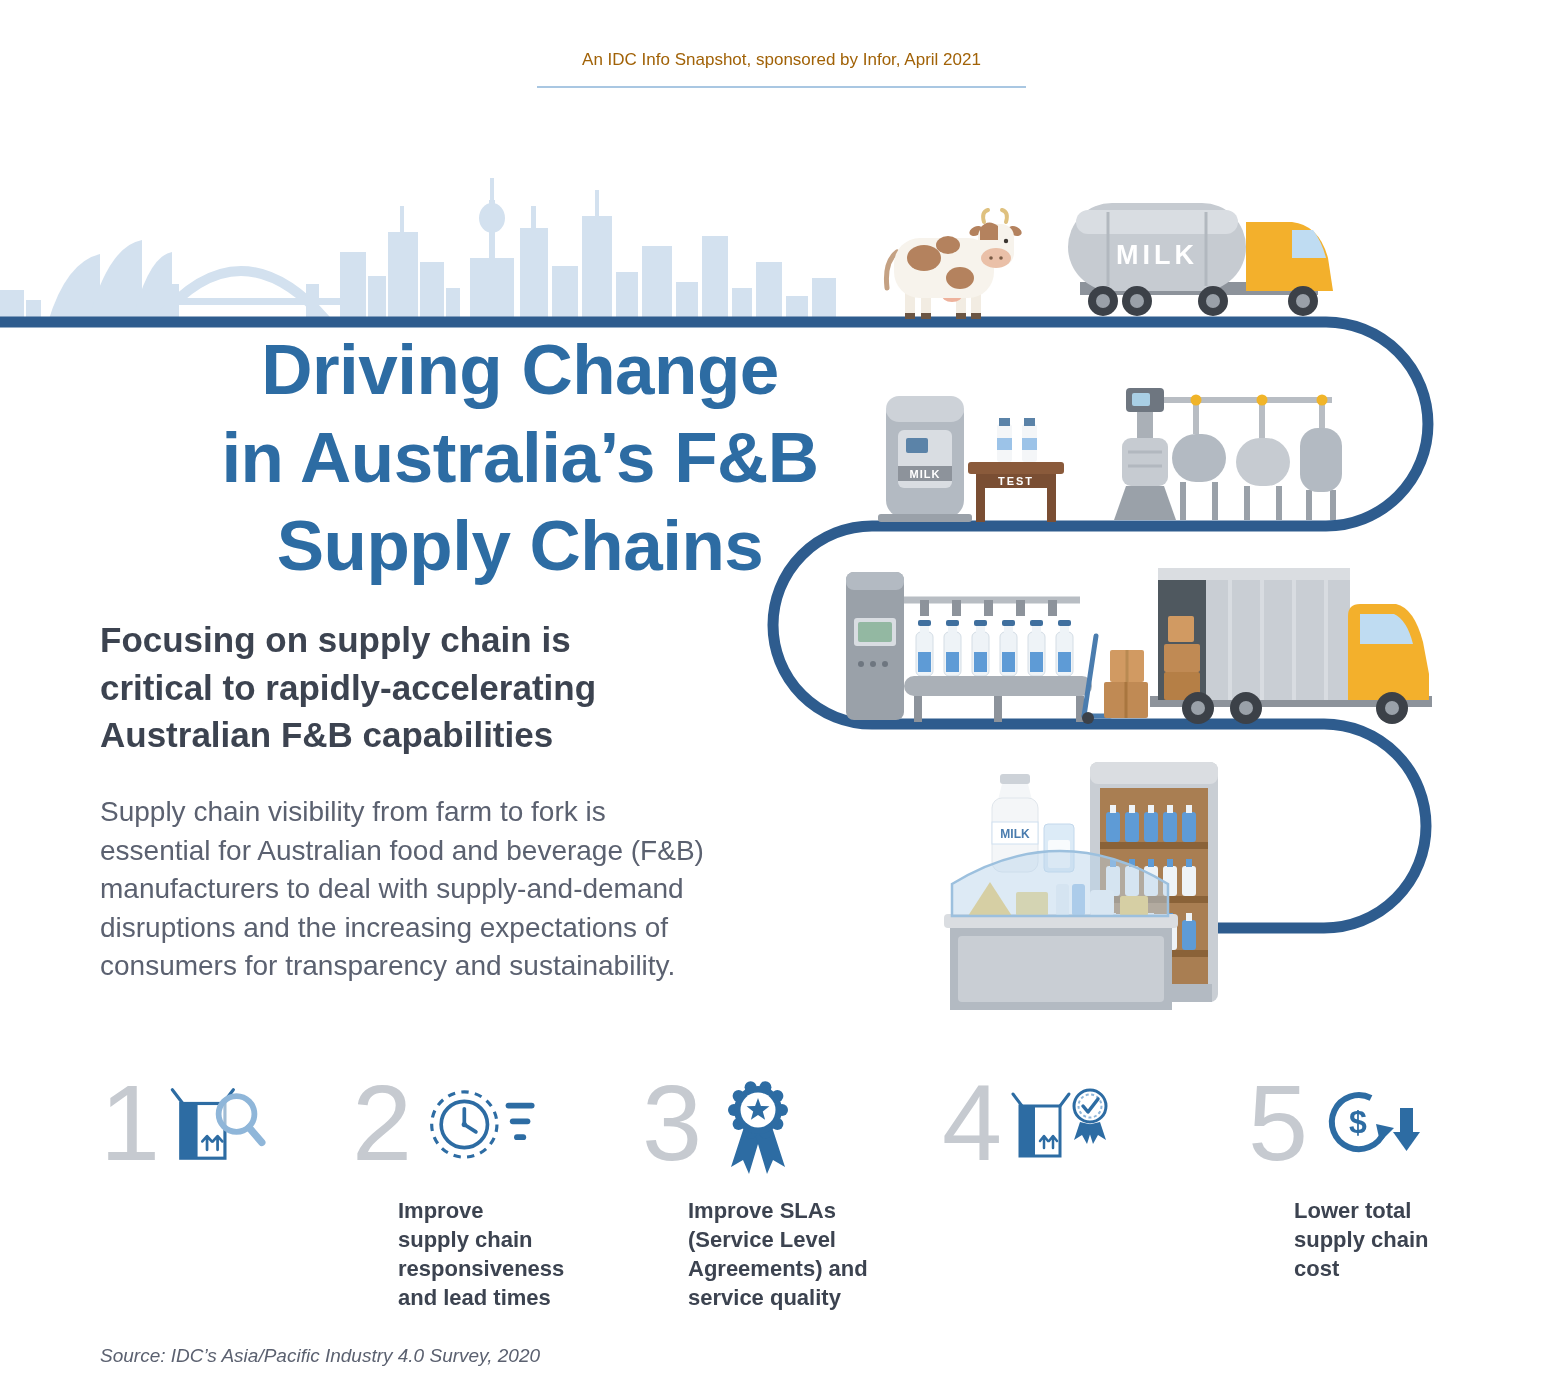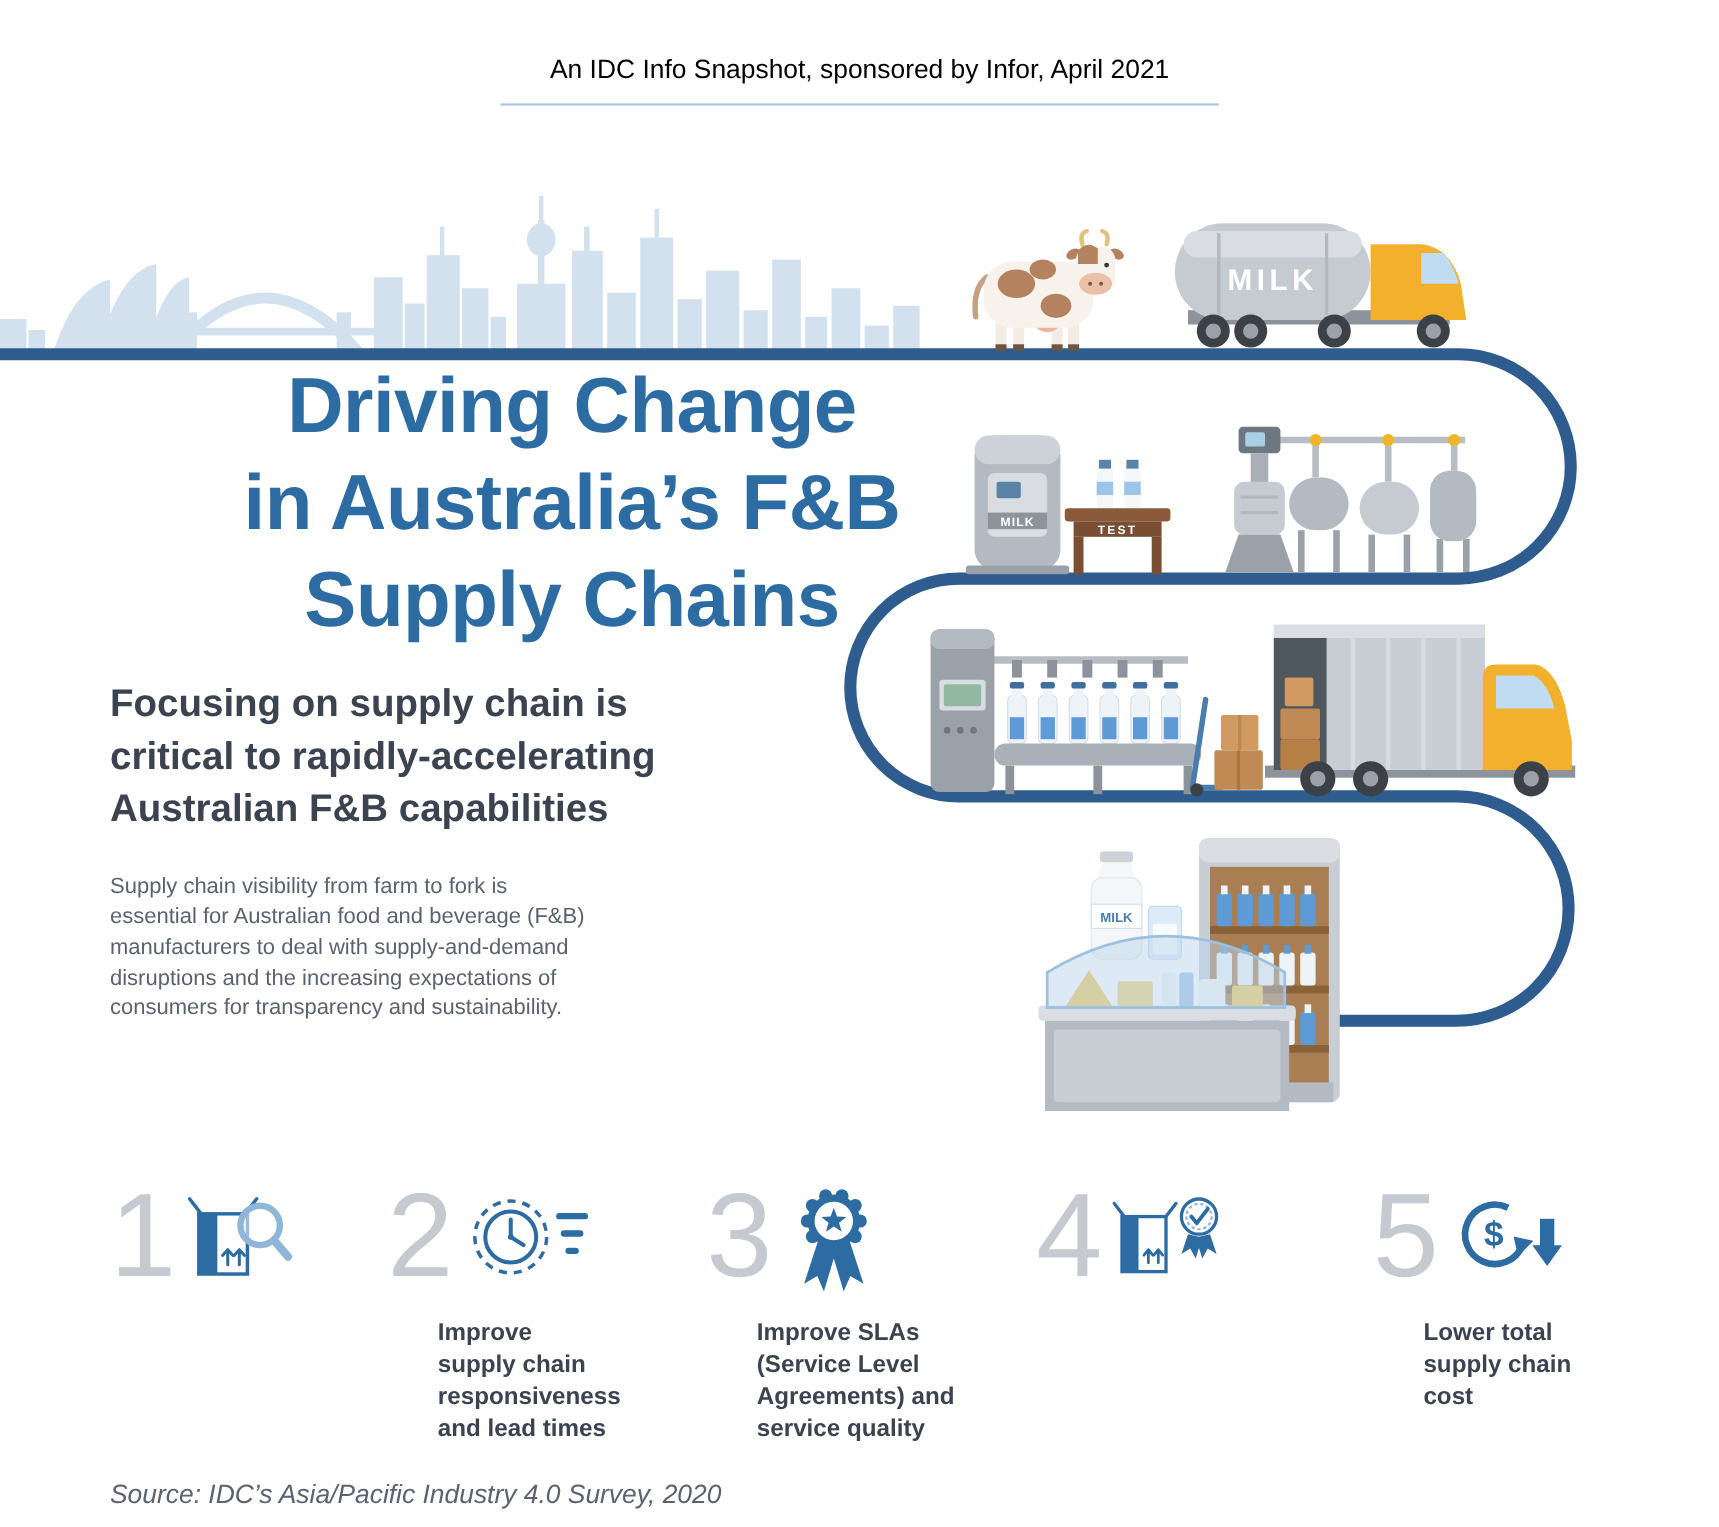--- a/index.html
+++ b/index.html
@@ -3,50 +3,50 @@
 <meta charset="utf-8">
 <style>
   html,body { margin:0; padding:0; }
   body {
     width:1563px; height:1388px; position:relative; background:#ffffff;
     font-family:"Liberation Sans","DejaVu Sans",sans-serif; overflow:hidden;
   }
   .scene { position:absolute; top:0; left:0; }
   .header-note { position:absolute; top:50px; left:0; width:100%; text-align:center; }
   .header-note span {
-    display:inline-block; font-size:24px; color:#000000;
+    display:inline-block; font-size:17px; color:#a16207;
     padding:0 45px 16px; border-bottom:2px solid #a9c7e2;
   }
   .title-block { position:absolute; left:100px; top:326px; width:840px; }
   .page-title {
     margin:0; font-size:71px; font-weight:bold; color:#2d6ca3;
     line-height:1.24; white-space:pre-line; letter-spacing:-0.5px;text-align:center;
   }
   .page-subtitle {
     margin:26px 0 16px; font-size:35px; font-weight:bold; color:#3c4350;
     line-height:1.36; white-space:pre-line;
   }
   .body-text {
-    margin:34px 0 0; font-size:20px; color:#5b6170;
+    margin:34px 0 0; font-size:28px; color:#5b6170;
     line-height:1.38; white-space:pre-line;
   }
   .benefit { position:absolute; top:1072px; }
   .b1{left:100px;width:245px} .b2{left:352px;width:262px} .b3{left:642px;width:275px}
   .b4{left:942px;width:285px} .b5{left:1248px;width:245px}
   .benefit-head { display:flex; align-items:flex-start; height:120px; }
   .benefit-number { font-size:108px; line-height:0.95; color:#c6cad0; }
   .b-icon { height:100px; width:auto; margin-left:6px; margin-top:2px; }
   .b-icon--tall { height:112px; margin-top:0; }
   .benefit-label {
     margin:4px 0 0 46px; font-size:22px; font-weight:bold; color:#3c4350;
     line-height:1.32; white-space:pre-line;
   }
   .source-note {
     position:absolute; left:100px; top:1345px;
-    font-size:24px; font-style:italic; color:#5b6170;
+    font-size:19px; font-style:italic; color:#5b6170;
   }
   svg text { font-family:"Liberation Sans","DejaVu Sans",sans-serif; }
 </style>
 </head>
 <body>
 
 <svg class="scene" width="1563" height="1040" viewBox="0 0 1563 1040">
 
   <g fill="#d3e1ef">
     <rect x="0" y="290" width="24" height="32"></rect>

